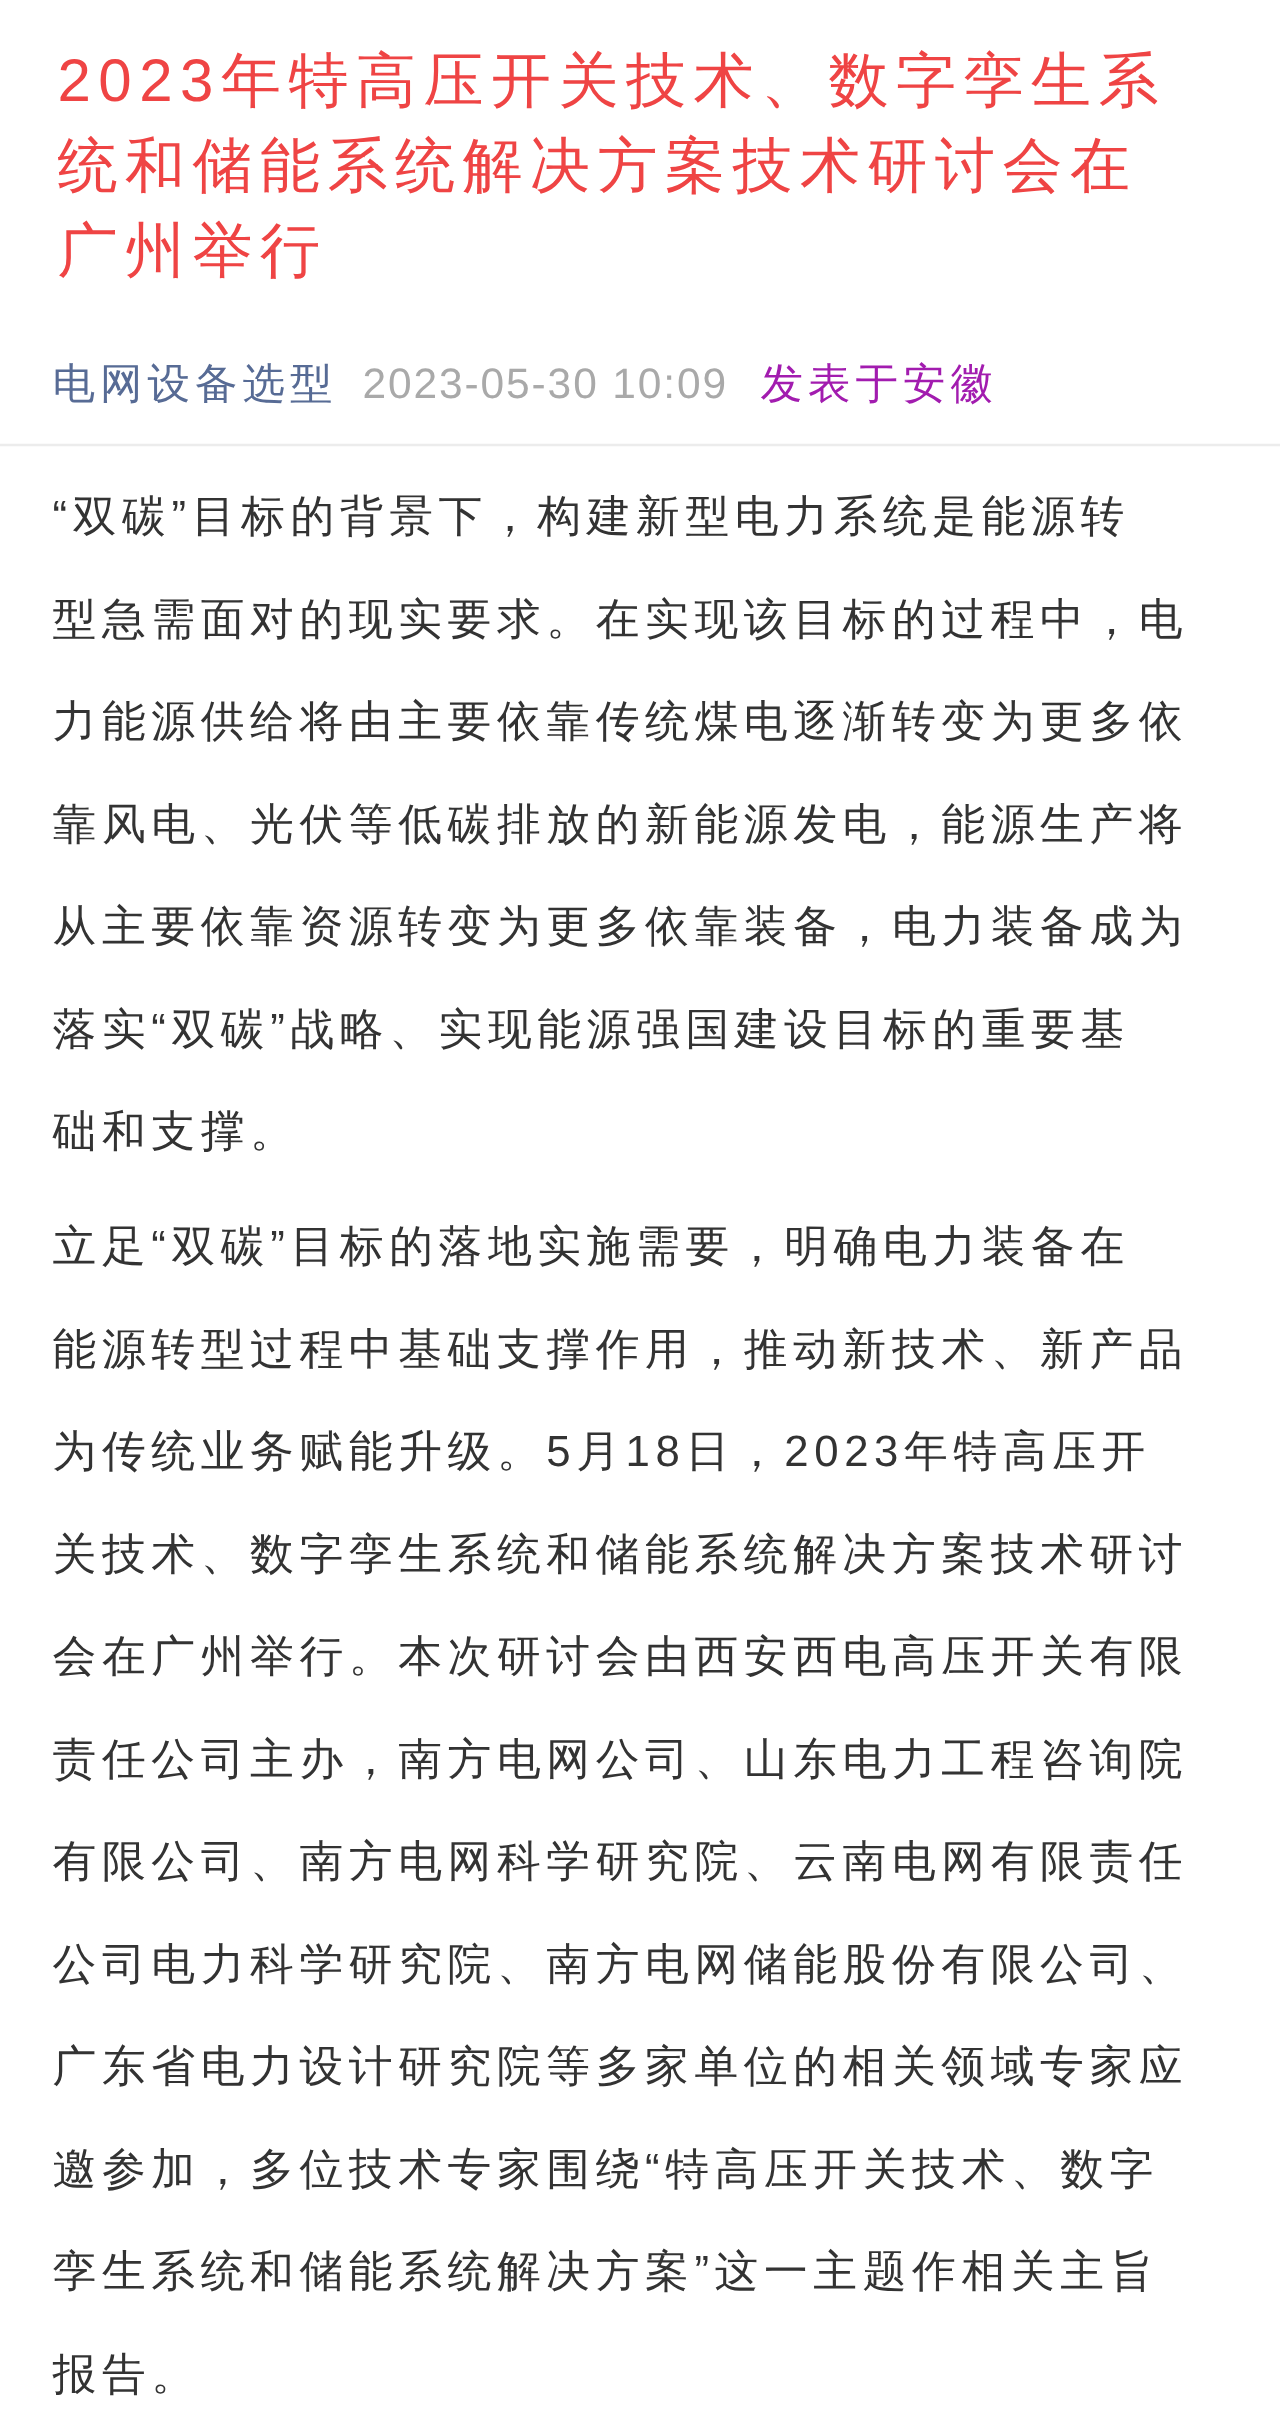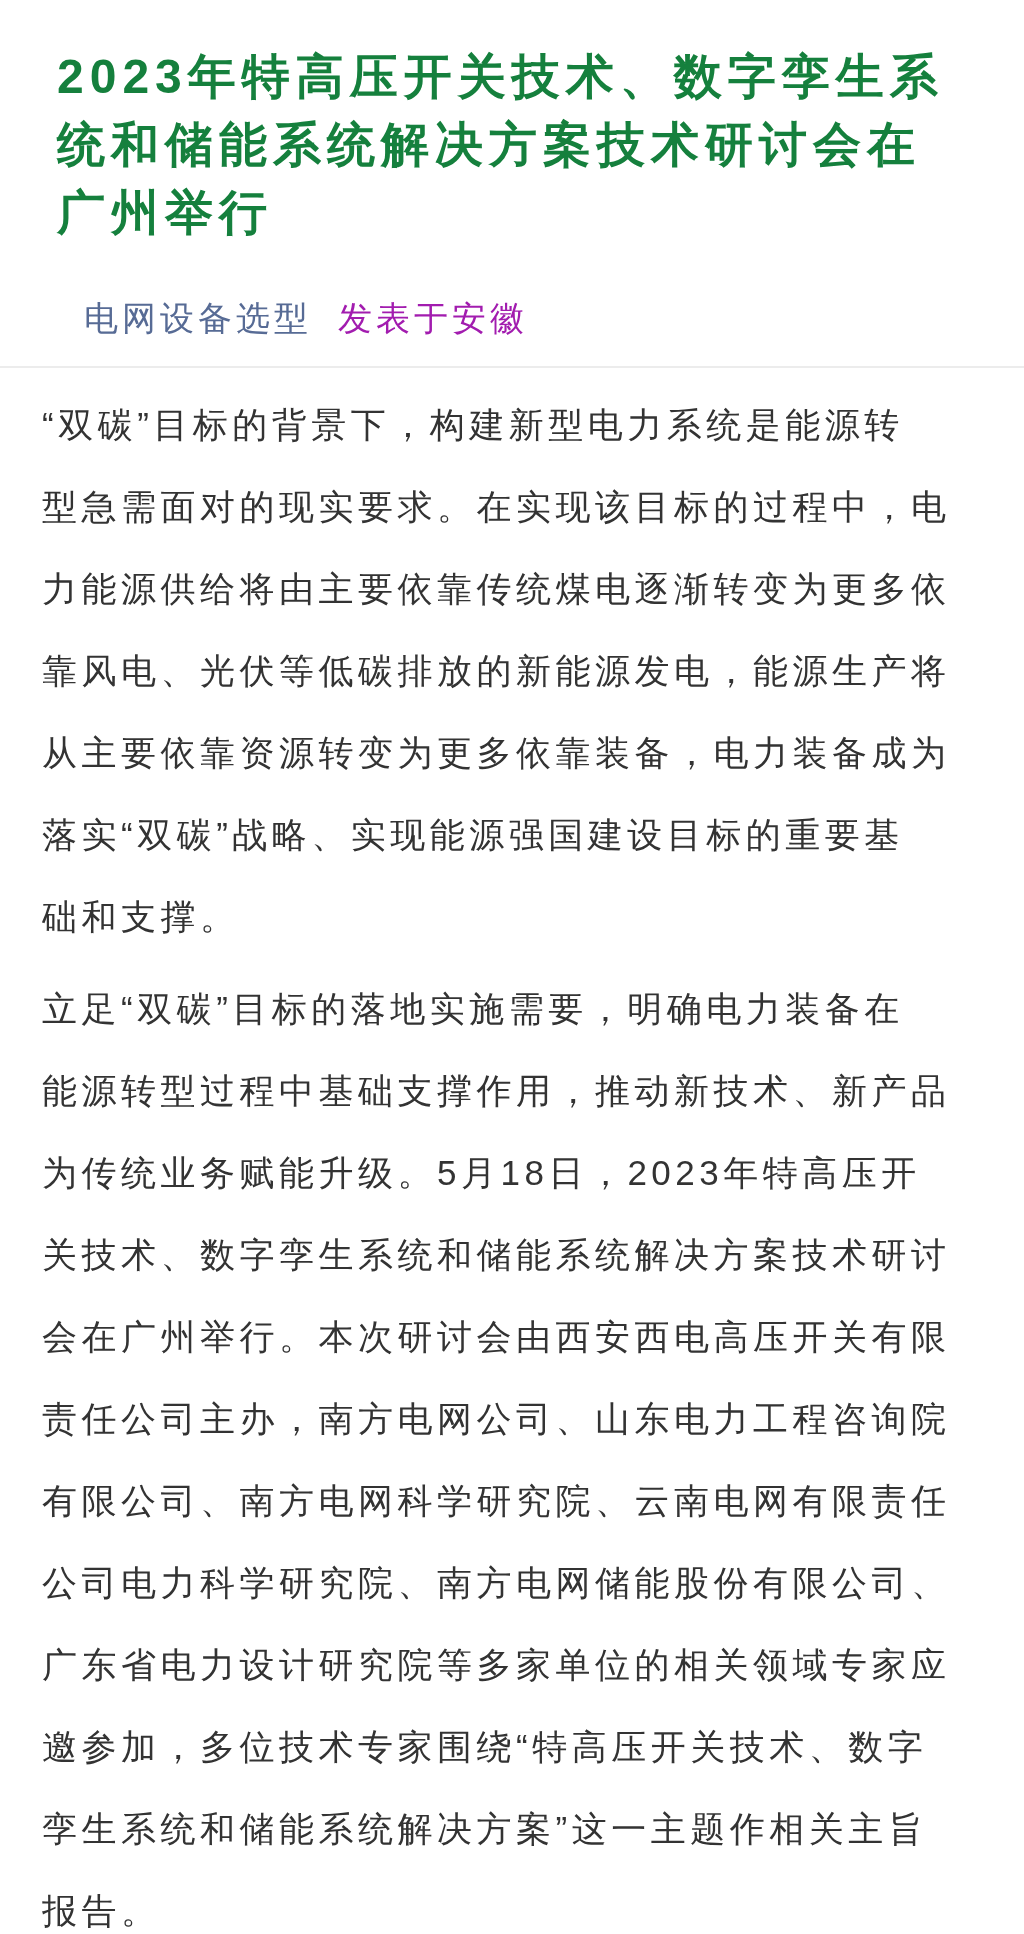--- a/index.html
+++ b/index.html
@@ -11,36 +11,35 @@
   body {
     width: 1024px;
     height: 1934px;
     overflow: hidden;
     position: relative;
   }
   .article {
     padding: 28px 42px 0 42px;
   }
   .article-title {
-    margin: 15px;
+    margin: 4px;
     font-size: 48px;
     line-height: 68px;
-    font-weight: 700;
-    color: #15803d;
+    font-weight: 400;
+    color: #ef4444;
     letter-spacing: 6px;
     white-space: pre;
   }
   .meta-row {
     margin-top: 48px;
     display: flex;
     align-items: flex-start;
     font-size: 34px;
     line-height: 46px;
     white-space: nowrap;
-    margin-left: 42px;
   }
   .account-link {
     color: #576b95;
     letter-spacing: 4px;
     text-decoration: none;
     cursor: pointer;
   }
   .publish-time {
     color: #a9a9a9;
     margin-left: 20px;
@@ -75,20 +74,21 @@
 <body>
 
 <div class="article">
 
   <h1 class="article-title">2023年特高压开关技术、数字孪生系
 统和储能系统解决方案技术研讨会在
 广州举行</h1>
 
   <div class="meta-row">
     <a class="account-link">电网设备选型</a>
+    <span class="publish-time">2023-05-30 10:09</span>
     <span class="publish-location">发表于安徽</span>
   </div>
 
   <div class="divider"></div>
 
   <div class="body-text">
     <p class="first">“双碳”目标的背景下，构建新型电力系统是能源转
 型急需面对的现实要求。在实现该目标的过程中，电
 力能源供给将由主要依靠传统煤电逐渐转变为更多依
 靠风电、光伏等低碳排放的新能源发电，能源生产将

